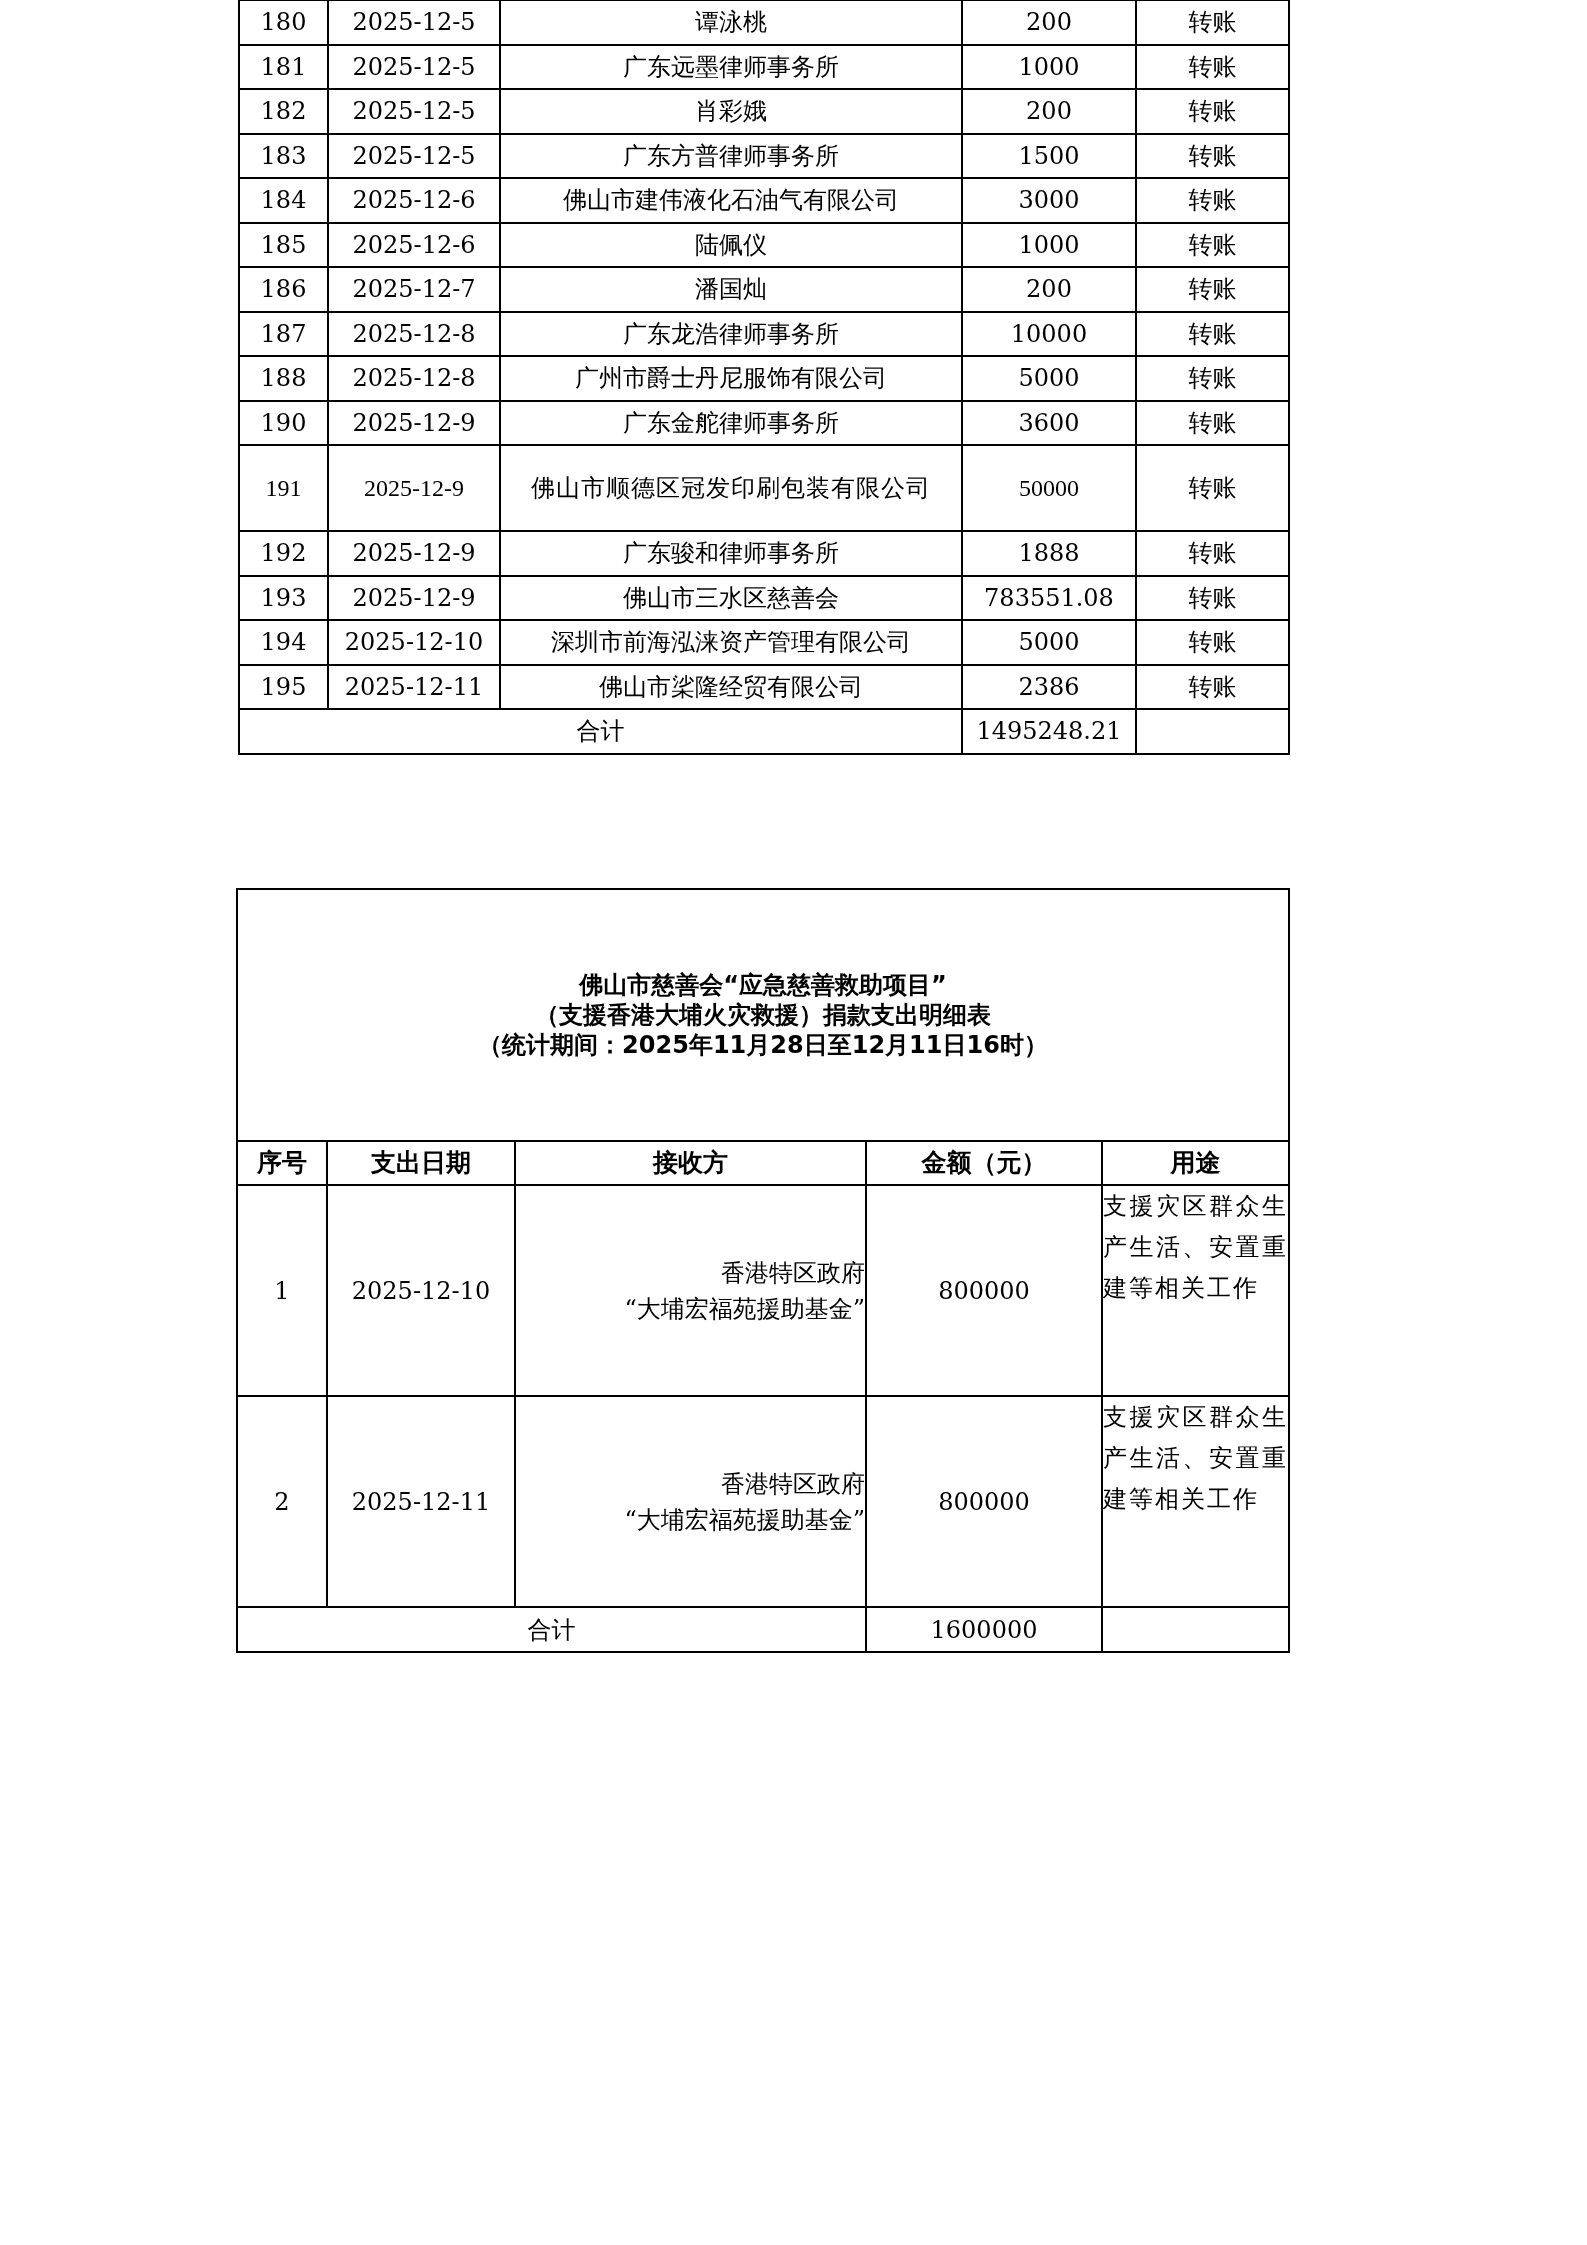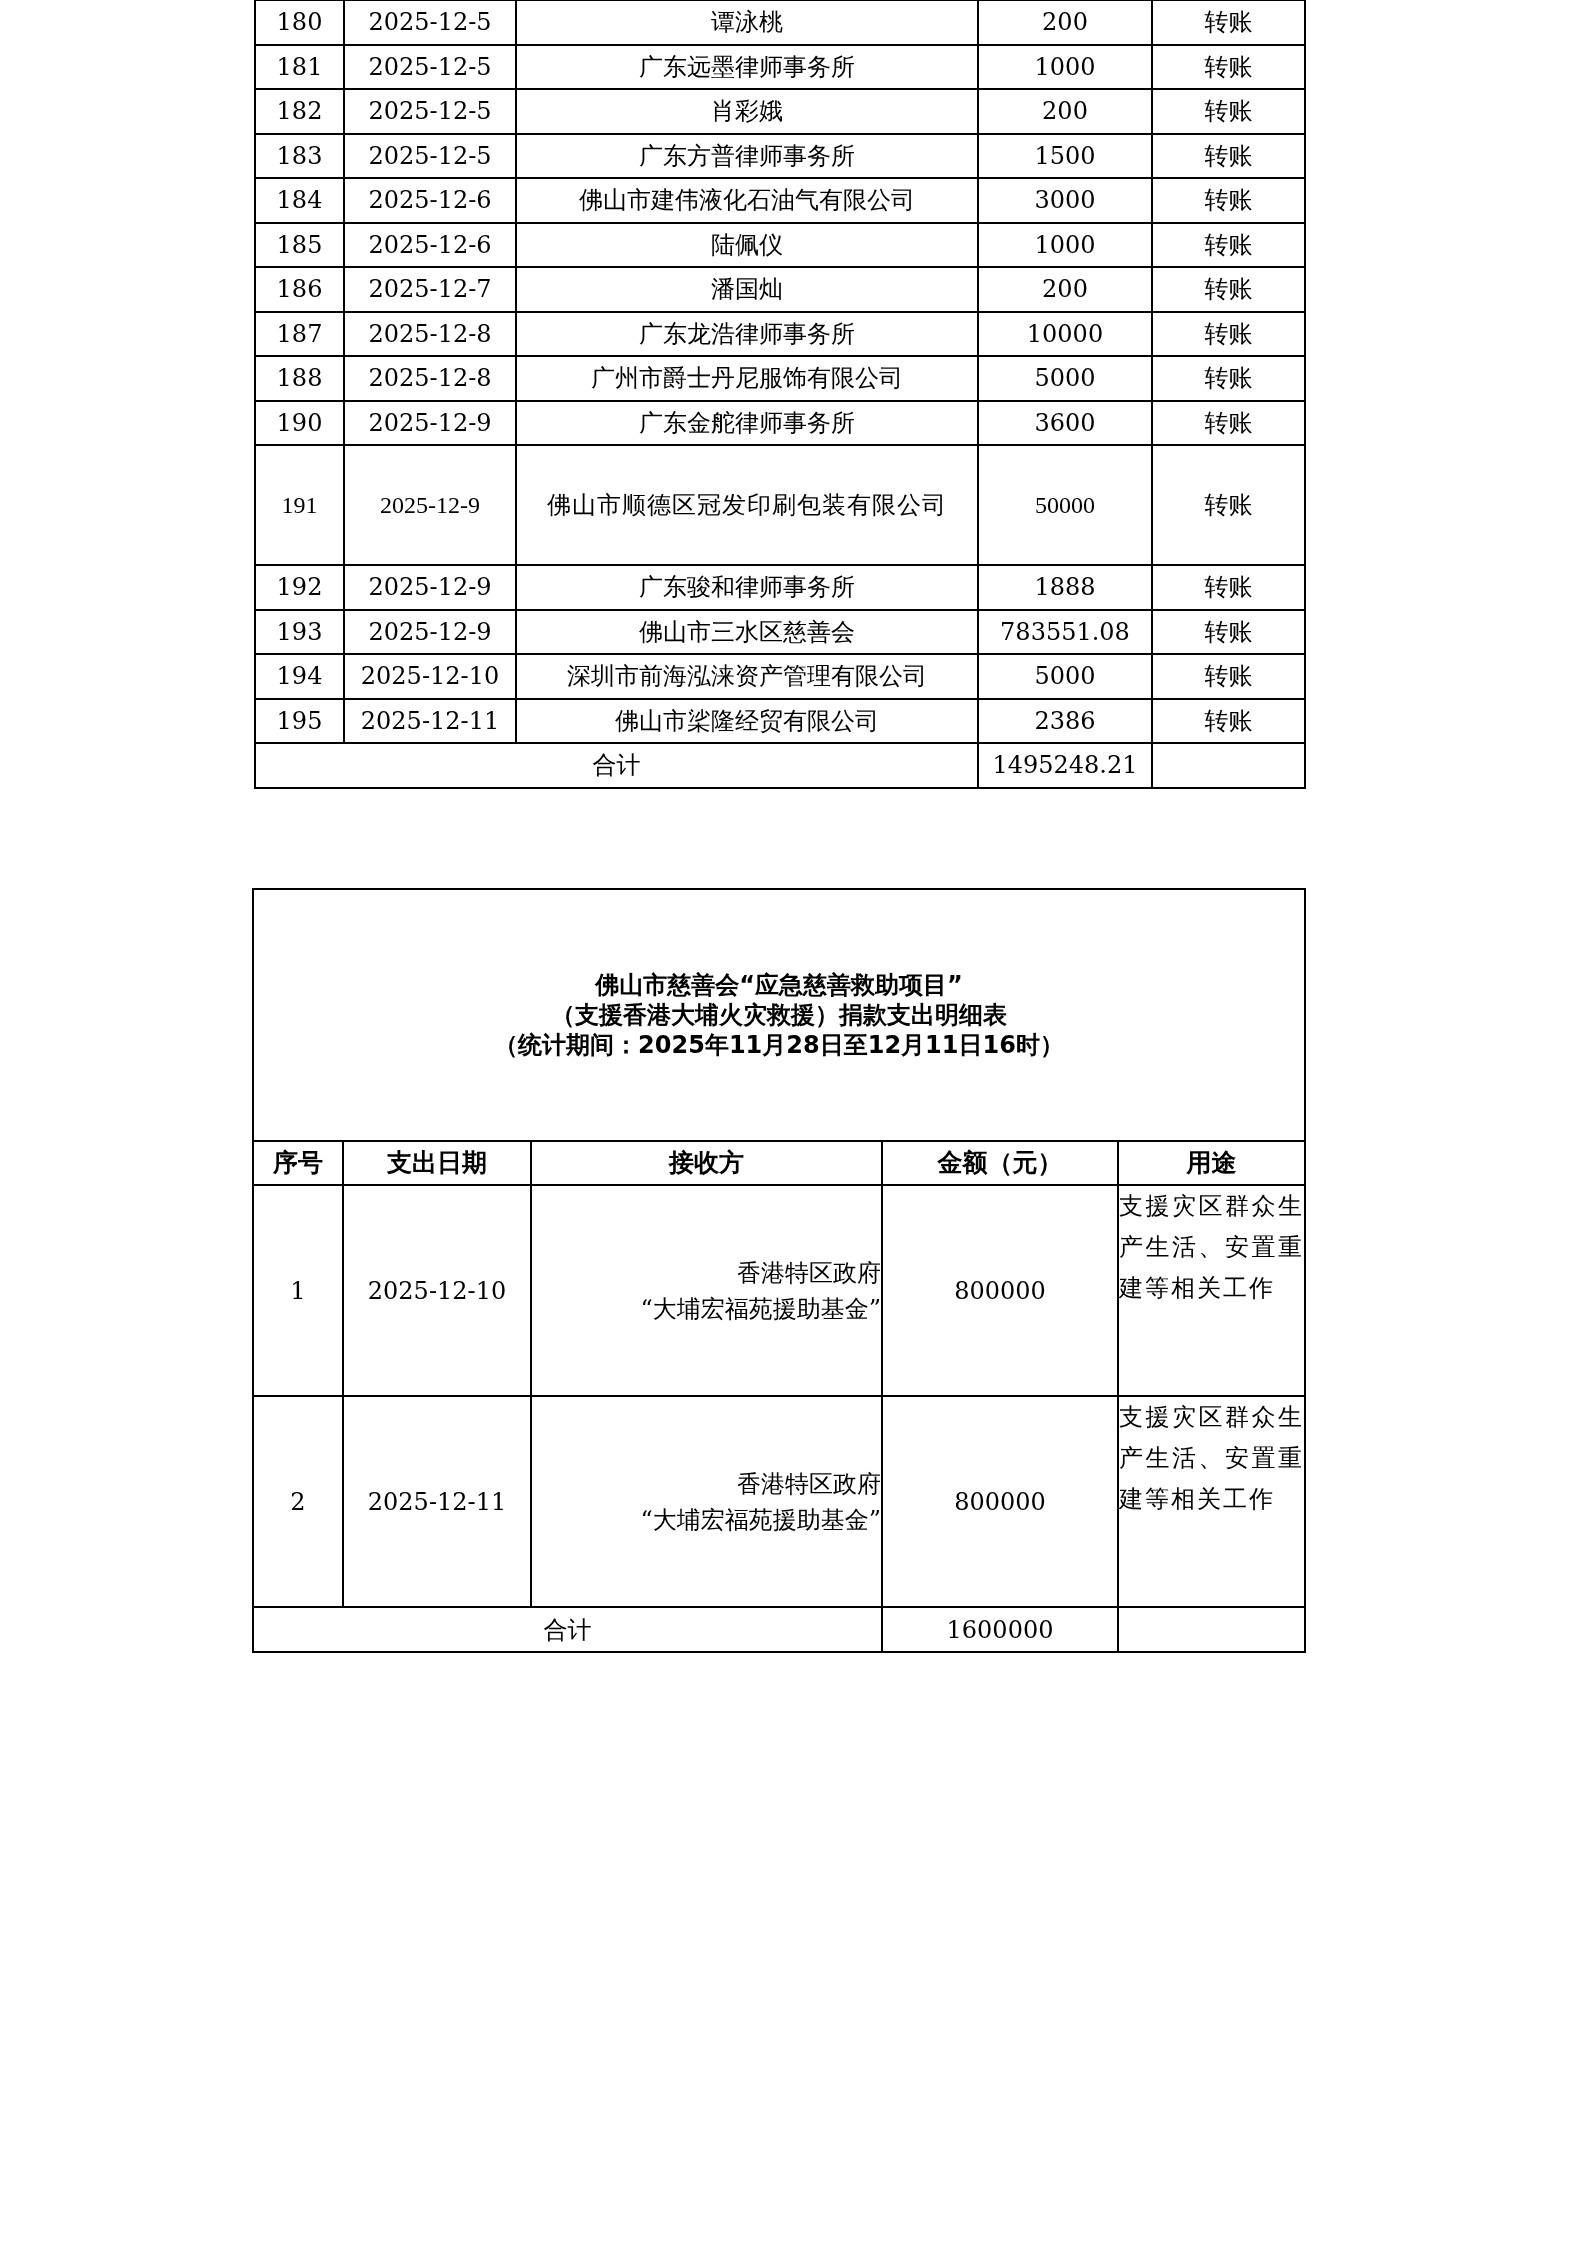--- a/index.html
+++ b/index.html
@@ -1,18 +1,18 @@
 <!DOCTYPE html>
 <html><head>
 <meta charset="utf-8">
 <style>
   html, body { margin:0; padding:0; background:#ffffff; }
   body { width:1587px; height:2245px; position:relative; overflow:hidden;
          font-family:"DejaVu Serif","Liberation Serif",serif; color:#000; }
-  .tbl { position:absolute; border-collapse:collapse; table-layout:fixed;margin-left:16px; }
+  .tbl { position:absolute; border-collapse:collapse; table-layout:fixed; }
   .tbl td { border:2px solid #000; text-align:center; vertical-align:middle;
             font-size:24px; padding:0; line-height:1.25; }
   #t1 { left:238px; top:-1px; width:1050px; }
   #t1 td { height:42.5px; }
   #t1 tr.tall td { height:84px;font-family:Liberation Serif, serif; }
   #t2 { left:236px; top:888px; width:1052px; }
   .title-cell { font-family:"DejaVu Sans","Liberation Sans",sans-serif; font-weight:bold;
                 font-size:37px; line-height:84px; padding:0; height:250px; }
   .title-line { display:block; }
   #t2 .hdr td { height:42px; font-size:25px; font-weight:bold;
@@ -101,21 +101,21 @@
       <tr>
         <td>190</td>
         <td>2025-12-9</td>
         <td>广东金舵律师事务所</td>
         <td>3600</td>
         <td>转账</td>
       </tr>
       <tr class="tall">
         <td>191</td>
         <td>2025-12-9</td>
-        <td style="padding: 17px 14px; line-height: 40px; letter-spacing: 1px;">佛山市顺德区冠发印刷包装有限公司</td>
+        <td style="padding: 0px 14px; line-height: 40px; letter-spacing: 1px;">佛山市顺德区冠发印刷包装有限公司</td>
         <td>50000</td>
         <td>转账</td>
       </tr>
       <tr>
         <td>192</td>
         <td>2025-12-9</td>
         <td>广东骏和律师事务所</td>
         <td>1888</td>
         <td>转账</td>
       </tr>

